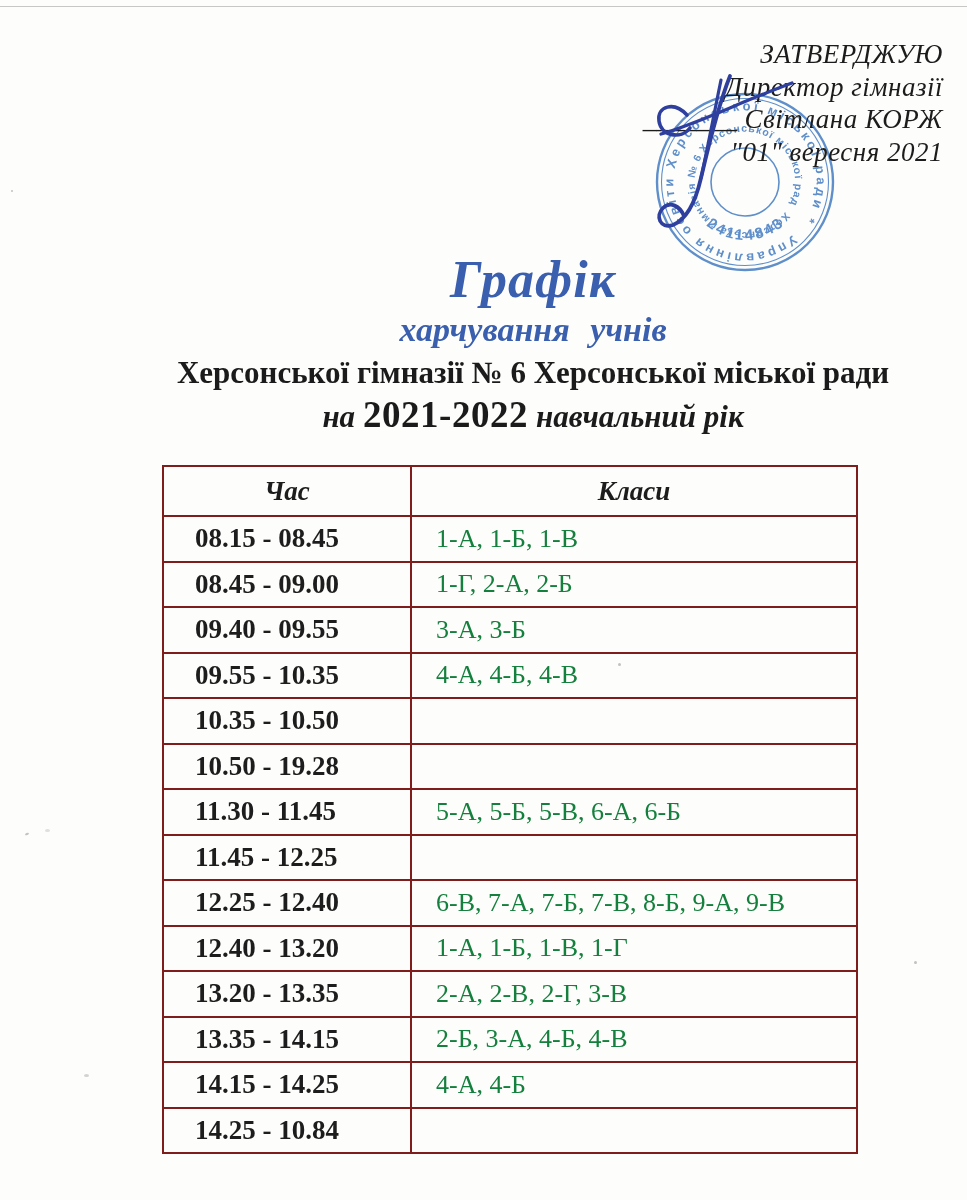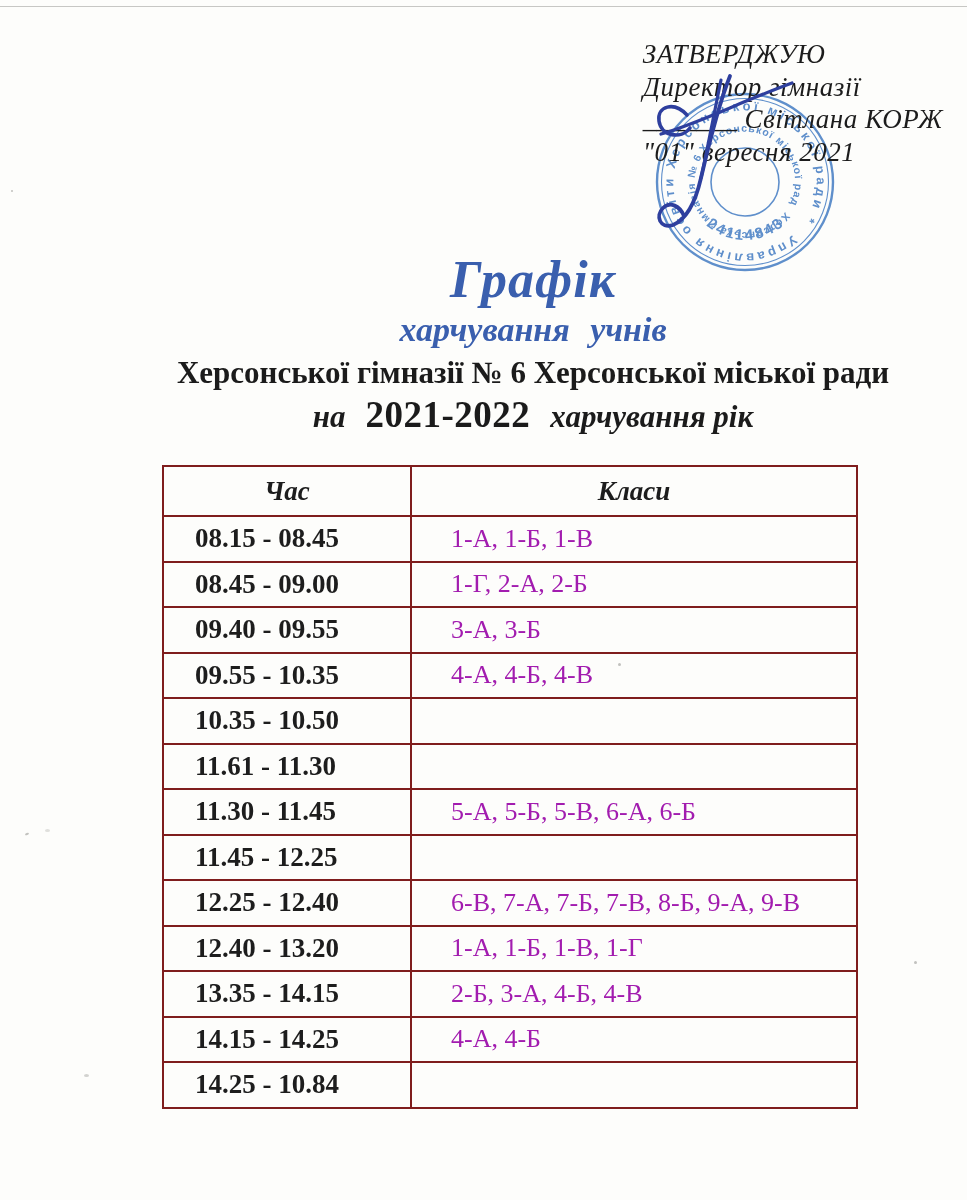--- a/index.html
+++ b/index.html
@@ -7,21 +7,21 @@
     position:relative; width:967px; height:1200px; margin:0 auto;
     background:#fdfdfb; overflow:hidden;
     font-family:"Liberation Serif", serif; color:#1e1e1e;
   }
   .scan-edge{position:absolute; left:0; top:6px; width:967px; height:1px; background:#c7c7c4;}
   .speck{position:absolute; background:#a8a8a4; border-radius:50%; opacity:.7;}
 
   
   .approval{
     position:absolute; top:38px; right:24px; z-index:3;
-    text-align:left; font-style:italic; font-size:27px; line-height:32.5px;
+    text-align:right; font-style:italic; font-size:27px; line-height:32.5px;
     color:#1c1c1c; letter-spacing:.5px;
   }
   .approval .us{letter-spacing:0;}
 
   
   .stamp{position:absolute; left:645px; top:82px; z-index:1; opacity:.88;}
   .stamp text{font-family:"Liberation Sans", sans-serif; fill:#4a80c5;}
   .stamp .ring-outer{font-size:13px; letter-spacing:3.1px; font-weight:bold;}
   .stamp .ring-inner{font-size:10.5px; letter-spacing:1px; font-weight:bold;}
   .stamp .code{font-size:15px; letter-spacing:2.6px; font-weight:bold;}
@@ -31,33 +31,33 @@
   .signature path{fill:none; stroke:#2e3f9e; stroke-linecap:round; stroke-linejoin:round;}
 
   
   .titleblock{position:absolute; left:80px; top:252px; width:906px; text-align:center; z-index:2;}
   .t-main{font-size:52px; line-height:56px; font-weight:bold; font-style:italic;
           color:#3a5fae; letter-spacing:1px;}
   .t-sub{font-size:34px; line-height:44px; font-weight:bold; font-style:italic;
          color:#3a5fae; word-spacing:12px;font-family:Liberation Serif, serif;}
   .t-line3{font-size:31px; line-height:42px; font-weight:bold; color:#1b1b1b;}
   .t-line4{font-size:31px; line-height:42px; font-weight:bold; font-style:italic; color:#1b1b1b;}
-  .t-line4 .years{font-style:normal; font-size:37px; letter-spacing:.5px; margin:0 20px;}
+  .t-line4 .years{font-style:normal; font-size:37px; letter-spacing:.5px; margin:0 8px;}
 
   
   .sched{
     position:absolute; left:162px; top:465px; width:696px; z-index:2;
     border-collapse:collapse; table-layout:fixed;
   }
   .sched th, .sched td{border:2px solid #7f1d1d; vertical-align:middle; overflow:hidden; white-space:nowrap;}
   .sched col.c1{width:248px;}
   .sched th{height:46px; font-size:27px; font-weight:bold; font-style:italic; text-align:center; color:#1d1d1d;}
   .sched td{height:41.5px;margin-left:46px;}
   .sched td.t{font-size:27px; font-weight:bold; text-align:left; padding-left:31px; color:#1d1d1d;}
-  .sched td.c{font-size:26px; text-align:left; padding-left:39px; color:#a21caf;}
+  .sched td.c{font-size:26px; text-align:left; padding-left:24px; color:#15803d;}
 </style>
 </head>
 <body>
 
 <div class="page">
 
   <div class="scan-edge"></div>
 
   <svg class="stamp" width="200" height="200" viewBox="0 0 200 200">
     <defs>
@@ -92,21 +92,21 @@
     <path stroke-width="3.6" d="M 75,45 C 62,31 45,36 47,51 C 49,66 69,70 78,58"></path>
     <path stroke-width="3.2" d="M 49,64 C 85,54 128,32 180,13"></path>
     <path stroke-width="3.8" d="M 118,6 C 106,36 96,78 89,108 C 83,134 73,150 61,155 C 48,159 43,146 51,138 C 58,131 68,136 72,146"></path>
     <path stroke-width="3.2" d="M 89,108 C 94,86 102,44 109,10"></path>
   </svg>
 
   <div class="titleblock">
     <div class="t-main">Графік</div>
     <div class="t-sub">харчування учнів</div>
     <div class="t-line3">Херсонської гімназії № 6 Херсонської міської ради</div>
-    <div class="t-line4"><span>на</span><span class="years">2021-2022</span><span>харчування рік</span></div>
+    <div class="t-line4"><span>на</span><span class="years">2021-2022</span><span>навчальний рік</span></div>
   </div>
 
   <table class="sched">
     <colgroup>
         <col class="c1">
         <col class="c2">
       </colgroup>
     <tbody>
         <tr>
       <th>Час</th>
@@ -126,38 +126,42 @@
     </tr>
     <tr>
       <td class="t">09.55 - 10.35</td>
       <td class="c">4-А, 4-Б, 4-В</td>
     </tr>
     <tr>
       <td class="t">10.35 - 10.50</td>
       <td class="c"></td>
     </tr>
     <tr>
-      <td class="t">11.61 - 11.30</td>
+      <td class="t">10.50 - 19.28</td>
       <td class="c"></td>
     </tr>
     <tr>
       <td class="t">11.30 - 11.45</td>
       <td class="c">5-А, 5-Б, 5-В, 6-А, 6-Б</td>
     </tr>
     <tr>
       <td class="t">11.45 - 12.25</td>
       <td class="c"></td>
     </tr>
     <tr>
       <td class="t">12.25 - 12.40</td>
       <td class="c">6-В, 7-А, 7-Б, 7-В, 8-Б, 9-А, 9-В</td>
     </tr>
     <tr>
       <td class="t">12.40 - 13.20</td>
       <td class="c">1-А, 1-Б, 1-В, 1-Г</td>
+    </tr>
+    <tr>
+      <td class="t">13.20 - 13.35</td>
+      <td class="c">2-А, 2-В, 2-Г, 3-В</td>
     </tr>
     <tr>
       <td class="t">13.35 - 14.15</td>
       <td class="c">2-Б, 3-А, 4-Б, 4-В</td>
     </tr>
     <tr>
       <td class="t">14.15 - 14.25</td>
       <td class="c">4-А, 4-Б</td>
     </tr>
     <tr>

